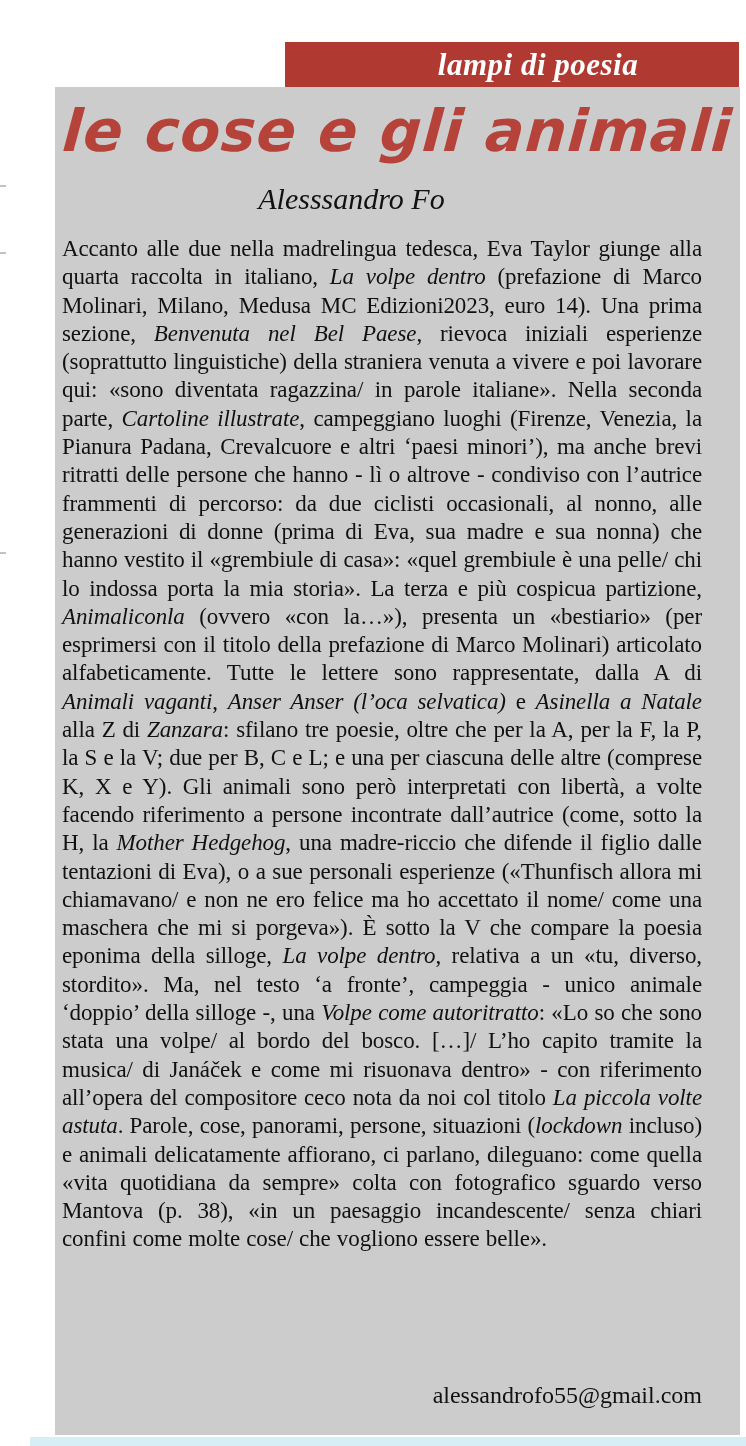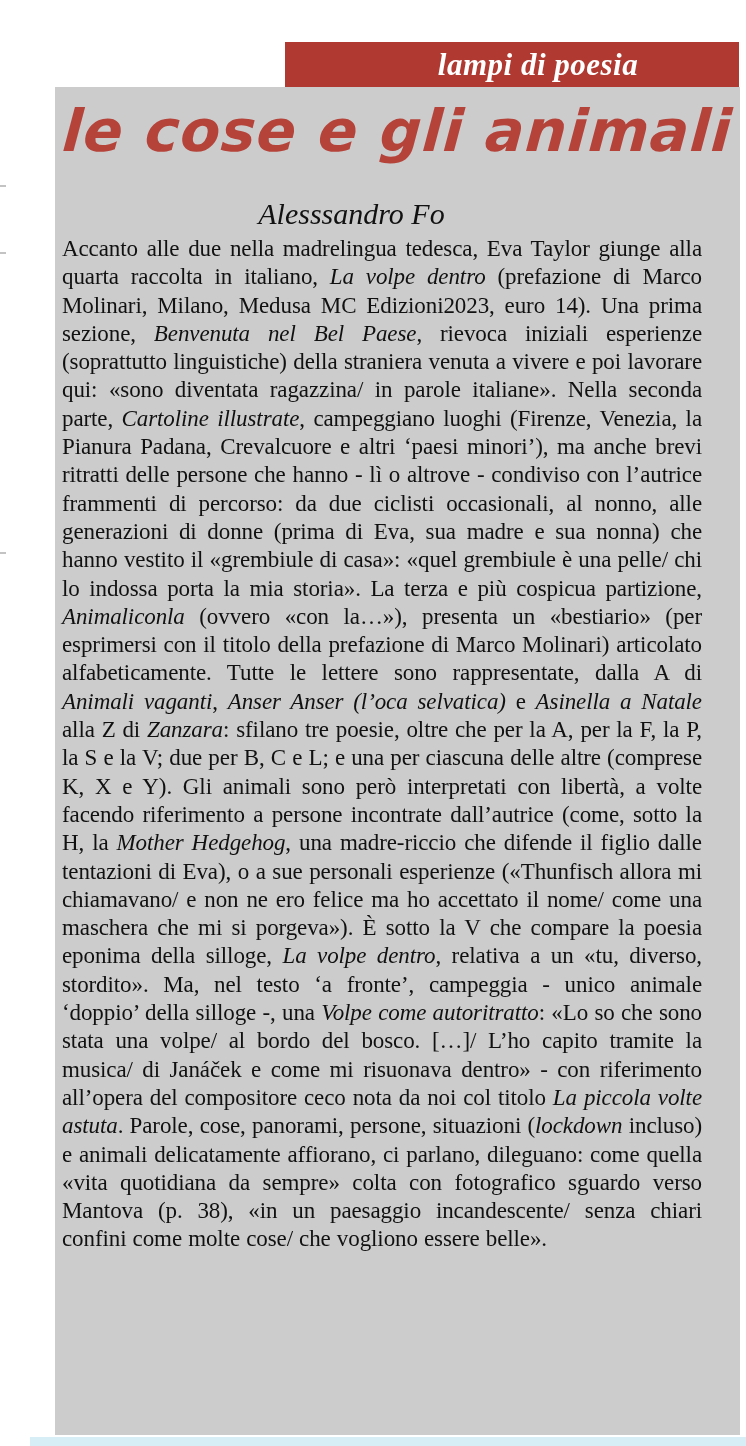--- a/index.html
+++ b/index.html
@@ -61,21 +61,20 @@
   .article-author {
     position: absolute;
     left: 0; top: 95px;
     width: 593px;
     text-align: center;
     color: #111111;
     font-family: "Liberation Serif", serif;
     font-style: italic;
     font-size: 30px;
     white-space: nowrap;
-    margin-top: 15px;
   }
 
   .article-body {
     position: absolute;
     left: 7px; top: 148px;
     width: 640px;
     text-align: justify;
     text-justify: inter-word;
     color: #111111;
     font-family: "Liberation Serif", serif;
@@ -124,19 +123,20 @@
 </div>
 
 <div class="article-panel">
 
   <div class="article-title">le cose e gli animali</div>
 
   <div class="article-author">Alesssandro Fo</div>
 
   <div class="article-body"><span>Accanto alle due nella madrelingua tedesca, Eva Taylor giunge alla quarta raccolta in italiano, </span><i>La volpe dentro</i><span> (prefazione di Marco Molinari, Milano, Medusa MC Edizioni2023, euro 14). Una prima sezione, </span><i>Benvenuta nel Bel Paese</i><span>, rievoca iniziali esperienze (soprattutto linguistiche) della straniera venuta a vivere e poi lavorare qui: «sono diventata ragazzina/ in parole italiane». Nella seconda parte, </span><i>Cartoline illustrate</i><span>, campeggiano luoghi (Firenze, Venezia, la Pianura Padana, Crevalcuore e altri ‘paesi minori’), ma anche brevi ritratti delle persone che hanno - lì o altrove - condiviso con l’autrice frammenti di percorso: da due ciclisti occasionali, al nonno, alle generazioni di donne (prima di Eva, sua madre e sua nonna) che hanno vestito il «grembiule di casa»: «quel grembiule è una pelle/ chi lo indossa porta la mia storia». La terza e più cospicua partizione, </span><i>Animaliconla</i><span> (ovvero «con la…»), presenta un «bestiario» (per esprimersi con il titolo della prefazione di Marco Molinari) articolato alfabeticamente. Tutte le lettere sono rappresentate, dalla A di </span><i>Animali vaganti</i><span>, </span><i>Anser Anser (l’oca selvatica)</i><span> e </span><i>Asinella a Natale</i><span> alla Z di </span><i>Zanzara</i><span>: sfilano tre poesie, oltre che per la A, per la F, la P, la S e la V; due per B, C e L; e una per ciascuna delle altre (comprese K, X e Y). Gli animali sono però interpretati con libertà, a volte facendo riferimento a persone incontrate dall’autrice (come, sotto la H, la </span><i>Mother Hedgehog</i><span>, una madre-riccio che difende il figlio dalle tentazioni di Eva), o a sue personali esperienze («Thunfisch allora mi chiamavano/ e non ne ero felice ma ho accettato il nome/ come una maschera che mi si porgeva»). È sotto la V che compare la poesia eponima della silloge, </span><i>La volpe dentro</i><span>, relativa a un «tu, diverso, stordito». Ma, nel testo ‘a fronte’, campeggia - unico animale ‘doppio’ della silloge -, una </span><i>Volpe come autoritratto</i><span>: «Lo so che sono stata una volpe/ al bordo del bosco. […]/ L’ho capito tramite la musica/ di Janáček e come mi risuonava dentro» - con riferimento all’opera del compositore ceco nota da noi col titolo </span><i>La piccola volte astuta</i><span>. Parole, cose, panorami, persone, situazioni (</span><i>lockdown</i><span> incluso) e animali delicatamente affiorano, ci parlano, dileguano: come quella «vita quotidiana da sempre» colta con fotografico sguardo verso Mantova (p. 38), «in un paesaggio incandescente/ senza chiari confini come molte cose/ che vogliono essere belle».</span></div>
 
+  <div class="article-email">alessandrofo55@gmail.com</div>
 </div>
 
 <div class="bottom-strip"></div>
 
 <div class="edge-artifact-mark m1"></div>
 <div class="edge-artifact-mark m2"></div>
 <div class="edge-artifact-mark m3"></div>
 
 </body></html>

